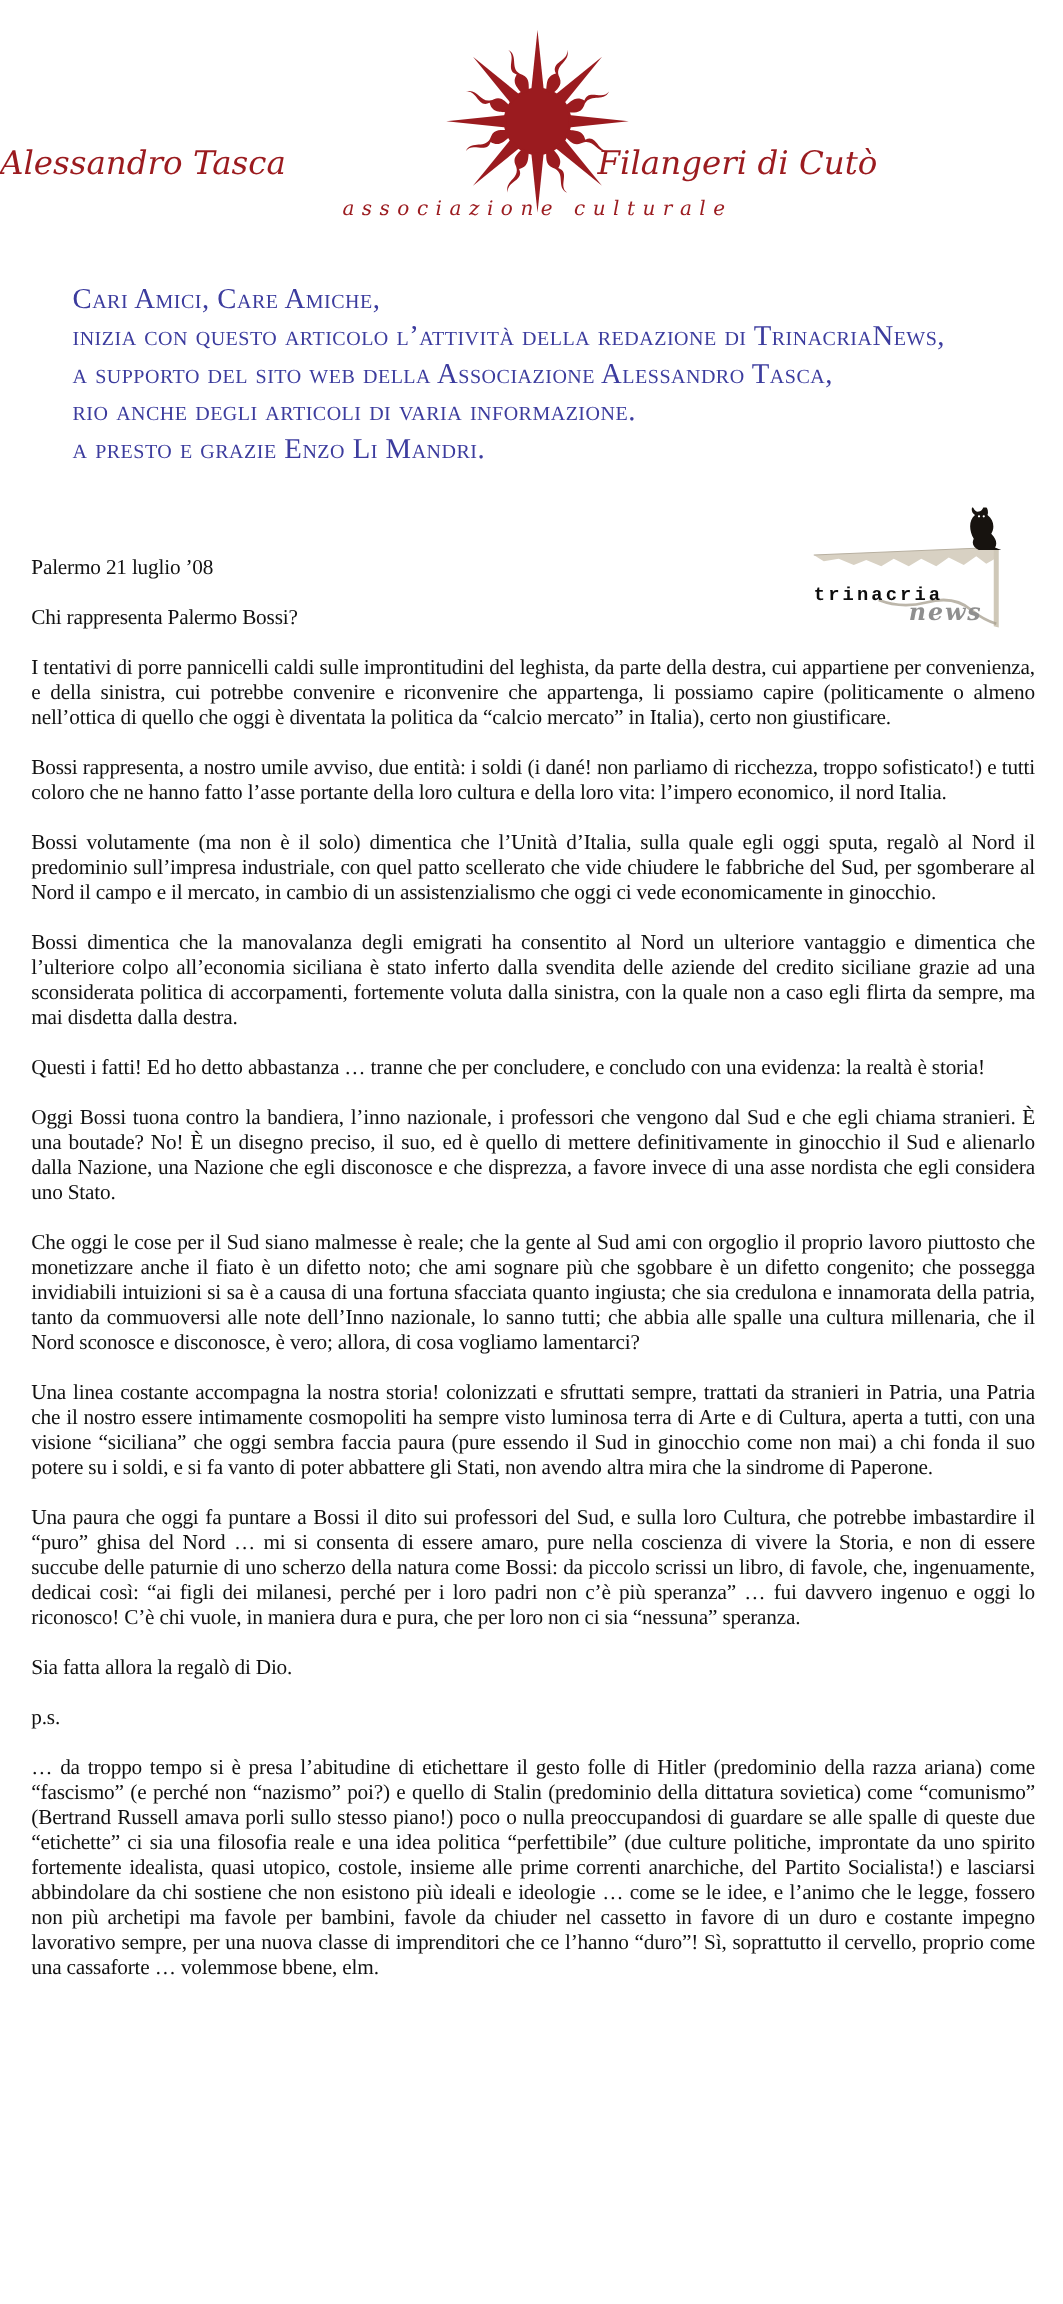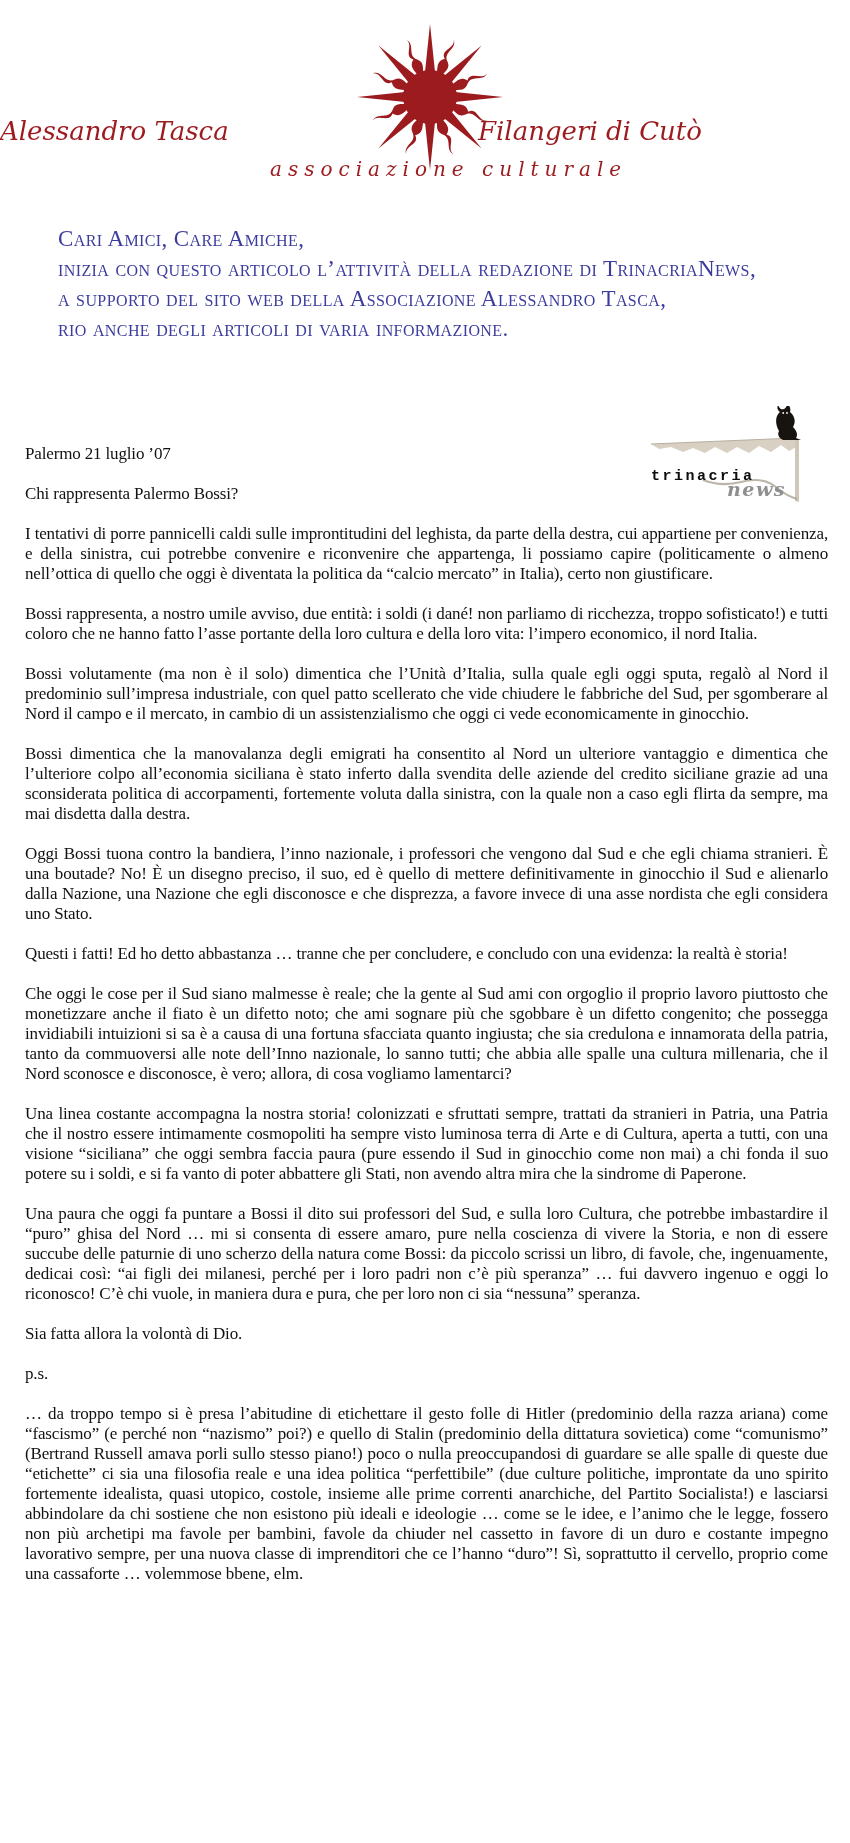--- a/index.html
+++ b/index.html
@@ -10,21 +10,21 @@
   
   #sun-logo{position:absolute;left:352px;top:19px;}
   .assoc-name{
     position:absolute;top:116px;font-style:italic;font-size:26px;
     color:#9b1b1f;font-family:"DejaVu Serif",serif;white-space:nowrap;
   }
   #assoc-name-left{left:0;width:384px;}
   #assoc-name-right{left:478px;}
   #assoc-subtitle{
     position:absolute;top:157px;left:270px;width:320px;text-align:center;
-    font-style:italic;font-size:20px;letter-spacing:6px;color:#9b1b1f;
+    font-style:italic;font-size:16px;letter-spacing:6px;color:#9b1b1f;
     font-family:"DejaVu Serif",serif;white-space:nowrap;
   }
   
   #intro{
     position:absolute;left:30px;top:224px;color:#3c3c9e;
     font-variant:small-caps;font-size:23px;line-height:30px;
     letter-spacing:0.4px;white-space:nowrap;
     font-family:"Liberation Serif",serif;
     margin-left:28px;
   }
@@ -72,20 +72,21 @@
   <div id="assoc-name-left" class="assoc-name">Alessandro Tasca</div>
   <div id="assoc-name-right" class="assoc-name">Filangeri di Cutò</div>
   <div id="assoc-subtitle">associazione culturale</div>
 </div>
 
 <div id="intro">
   <div>Cari Amici, Care Amiche,</div>
   <div>inizia con questo articolo l’attività della redazione di TrinacriaNews,</div>
   <div>a supporto del sito web della Associazione Alessandro Tasca,</div>
   <div>rio anche degli articoli di varia informazione.</div>
+  <div>a presto e grazie Enzo Li Mandri.</div>
 </div>
 
 <div id="news-logo">
   <svg width="162" height="100" viewBox="0 0 162 100">
 
     <polygon points="6,38 150,32 151,41 144,45 136,39 126,46 114,40 104,47 92,41 82,47 70,41 60,47 48,42 38,46 26,41 14,43" fill="#d8d1c3"></polygon>
     <line x1="6" y1="38" x2="150" y2="32" stroke="#b7afa0" stroke-width="1"></line>
 
     <polygon points="150,32 154,34 154,96 150,95" fill="#cfc8b8"></polygon>
 
@@ -96,29 +97,29 @@
       <circle cx="136.2" cy="12" r="0.9" fill="#fff"></circle>
       <circle cx="140" cy="12" r="0.9" fill="#fff"></circle>
     </g>
 
     <text x="6" y="74" font-family="'Liberation Mono',monospace" font-size="15" font-weight="bold" letter-spacing="2.5" fill="#0d0d0d">trinacria</text>
     <text x="82" y="90" font-family="'DejaVu Serif',serif" font-size="19" font-style="italic" font-weight="bold" letter-spacing="1.5" fill="#8f8f8f">news</text>
   </svg>
 </div>
 
 <div id="article">
-  <p class="dateline">Palermo 21 luglio ’07</p>
+  <p class="dateline">Palermo 21 luglio ’08</p>
   <p class="article-title">Chi rappresenta Palermo Bossi?</p>
 
   <p>I tentativi di porre pannicelli caldi sulle improntitudini del leghista, da parte della destra, cui appartiene per convenienza, e della sinistra, cui potrebbe convenire e riconvenire che appartenga, li possiamo capire (politicamente o almeno nell’ottica di quello che oggi è diventata la politica da “calcio mercato” in Italia), certo non giustificare.</p>
   <p>Bossi rappresenta, a nostro umile avviso, due entità: i soldi (i dané! non parliamo di ricchezza, troppo sofisticato!) e tutti coloro che ne hanno fatto l’asse portante della loro cultura e della loro vita: l’impero economico, il nord Italia.</p>
   <p>Bossi volutamente (ma non è il solo) dimentica che l’Unità d’Italia, sulla quale egli oggi sputa, regalò al Nord il predominio sull’impresa industriale, con quel patto scellerato che vide chiudere le fabbriche del Sud, per sgomberare al Nord il campo e il mercato, in cambio di un assistenzialismo che oggi ci vede economicamente in ginocchio.</p>
   <p>Bossi dimentica che la manovalanza degli emigrati ha consentito al Nord un ulteriore vantaggio e dimentica che l’ulteriore colpo all’economia siciliana è stato inferto dalla svendita delle aziende del credito siciliane grazie ad una sconsiderata politica di accorpamenti, fortemente voluta dalla sinistra, con la quale non a caso egli flirta da sempre, ma mai disdetta dalla destra.</p>
+  <p>Questi i fatti! Ed ho detto abbastanza … tranne che per concludere, e concludo con una evidenza: la realtà è storia!</p>
   <p>Oggi Bossi tuona contro la bandiera, l’inno nazionale, i professori che vengono dal Sud e che egli chiama stranieri. È una boutade? No! È un disegno preciso, il suo, ed è quello di mettere definitivamente in ginocchio il Sud e alienarlo dalla Nazione, una Nazione che egli disconosce e che disprezza, a favore invece di una asse nordista che egli considera uno Stato.</p>
-  <p>Questi i fatti! Ed ho detto abbastanza … tranne che per concludere, e concludo con una evidenza: la realtà è storia!</p>
   <p>Che oggi le cose per il Sud siano malmesse è reale; che la gente al Sud ami con orgoglio il proprio lavoro piuttosto che monetizzare anche il fiato è un difetto noto; che ami sognare più che sgobbare è un difetto congenito; che possegga invidiabili intuizioni si sa è a causa di una fortuna sfacciata quanto ingiusta; che sia credulona e innamorata della patria, tanto da commuoversi alle note dell’Inno nazionale, lo sanno tutti; che abbia alle spalle una cultura millenaria, che il Nord sconosce e disconosce, è vero; allora, di cosa vogliamo lamentarci?</p>
   <p>Una linea costante accompagna la nostra storia! colonizzati e sfruttati sempre, trattati da stranieri in Patria, una Patria che il nostro essere intimamente cosmopoliti ha sempre visto luminosa terra di Arte e di Cultura, aperta a tutti, con una visione “siciliana” che oggi sembra faccia paura (pure essendo il Sud in ginocchio come non mai) a chi fonda il suo potere su i soldi, e si fa vanto di poter abbattere gli Stati, non avendo altra mira che la sindrome di Paperone.</p>
   <p>Una paura che oggi fa puntare a Bossi il dito sui professori del Sud, e sulla loro Cultura, che potrebbe imbastardire il “puro” ghisa del Nord … mi si consenta di essere amaro, pure nella coscienza di vivere la Storia, e non di essere succube delle paturnie di uno scherzo della natura come Bossi: da piccolo scrissi un libro, di favole, che, ingenuamente, dedicai così: “ai figli dei milanesi, perché per i loro padri non c’è più speranza” … fui davvero ingenuo e oggi lo riconosco! C’è chi vuole, in maniera dura e pura, che per loro non ci sia “nessuna” speranza.</p>
-  <p>Sia fatta allora la volontà di Dio.</p>
+  <p>Sia fatta allora la regalò di Dio.</p>
   <p>p.s.</p>
   <p>… da troppo tempo si è presa l’abitudine di etichettare il gesto folle di Hitler (predominio della razza ariana) come “fascismo” (e perché non “nazismo” poi?) e quello di Stalin (predominio della dittatura sovietica) come “comunismo” (Bertrand Russell amava porli sullo stesso piano!) poco o nulla preoccupandosi di guardare se alle spalle di queste due “etichette” ci sia una filosofia reale e una idea politica “perfettibile” (due culture politiche, improntate da uno spirito fortemente idealista, quasi utopico, costole, insieme alle prime correnti anarchiche, del Partito Socialista!) e lasciarsi abbindolare da chi sostiene che non esistono più ideali e ideologie … come se le idee, e l’animo che le legge, fossero non più archetipi ma favole per bambini, favole da chiuder nel cassetto in favore di un duro e costante impegno lavorativo sempre, per una nuova classe di imprenditori che ce l’hanno “duro”! Sì, soprattutto il cervello, proprio come una cassaforte … volemmose bbene, elm.</p>
 
 </div>
 
 </body></html>

